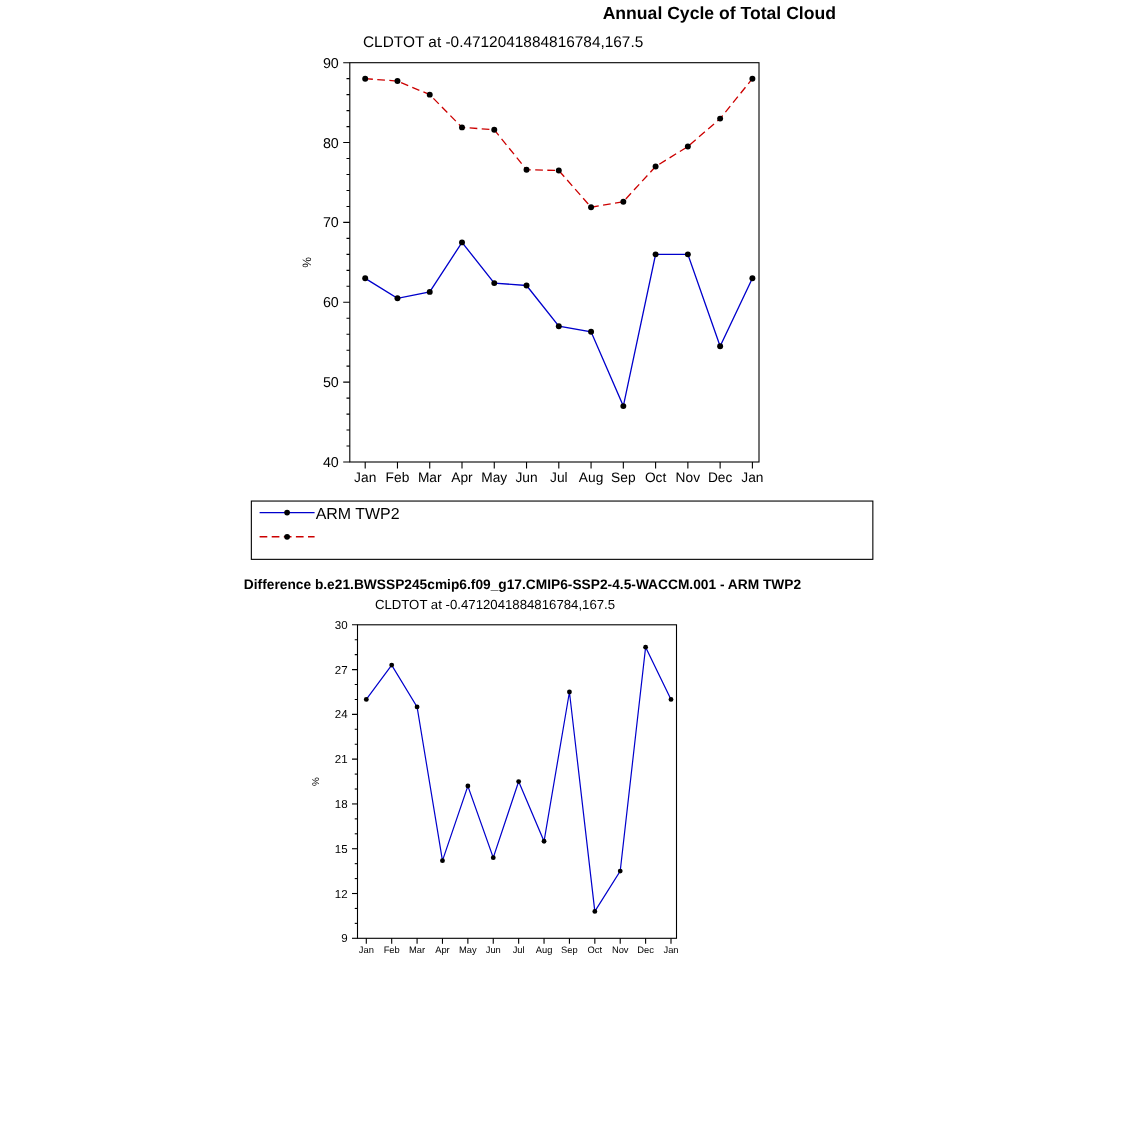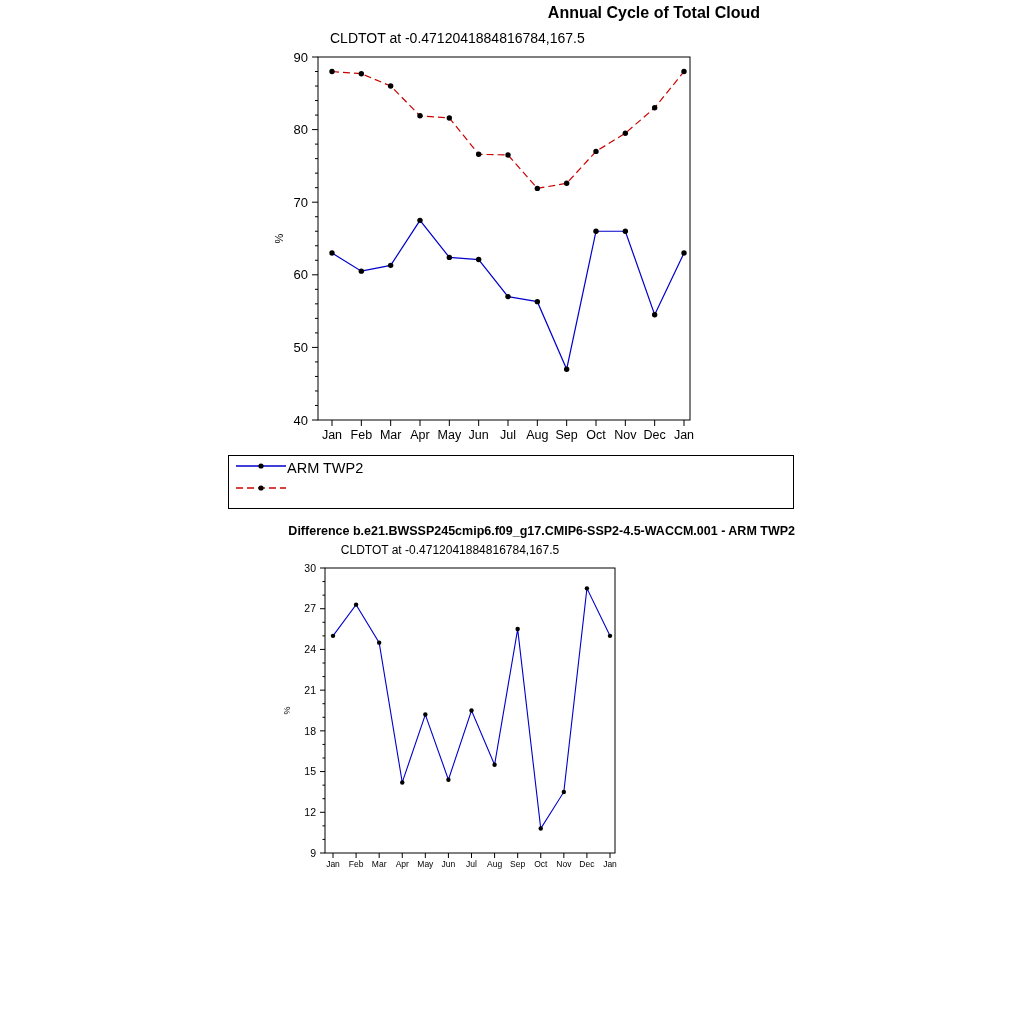--- a/index.html
+++ b/index.html
@@ -30,21 +30,21 @@
     background:#fff;
   }
   .legend-row{
     display:flex;align-items:flex-start;gap:0;height:22px;
   }
   .legend-label{font-size:14.5px;white-space:nowrap;}
   .legend-sample line{stroke-width:1.3;}
   .legend-sample.dashed line{stroke-dasharray:7 4;}
   .bottom-title{
     position:absolute;left:155px;top:524px;width:640px;
-    text-align:right;font-size:12.5px;font-weight:bold;
+    text-align:center;font-size:12.5px;font-weight:bold;
   }
   .bottom-subtitle{
     position:absolute;left:130px;top:543px;width:640px;
     text-align:center;font-size:12px;
   }
 </style>
 </head>
 <body>
 
 <div class="page">

